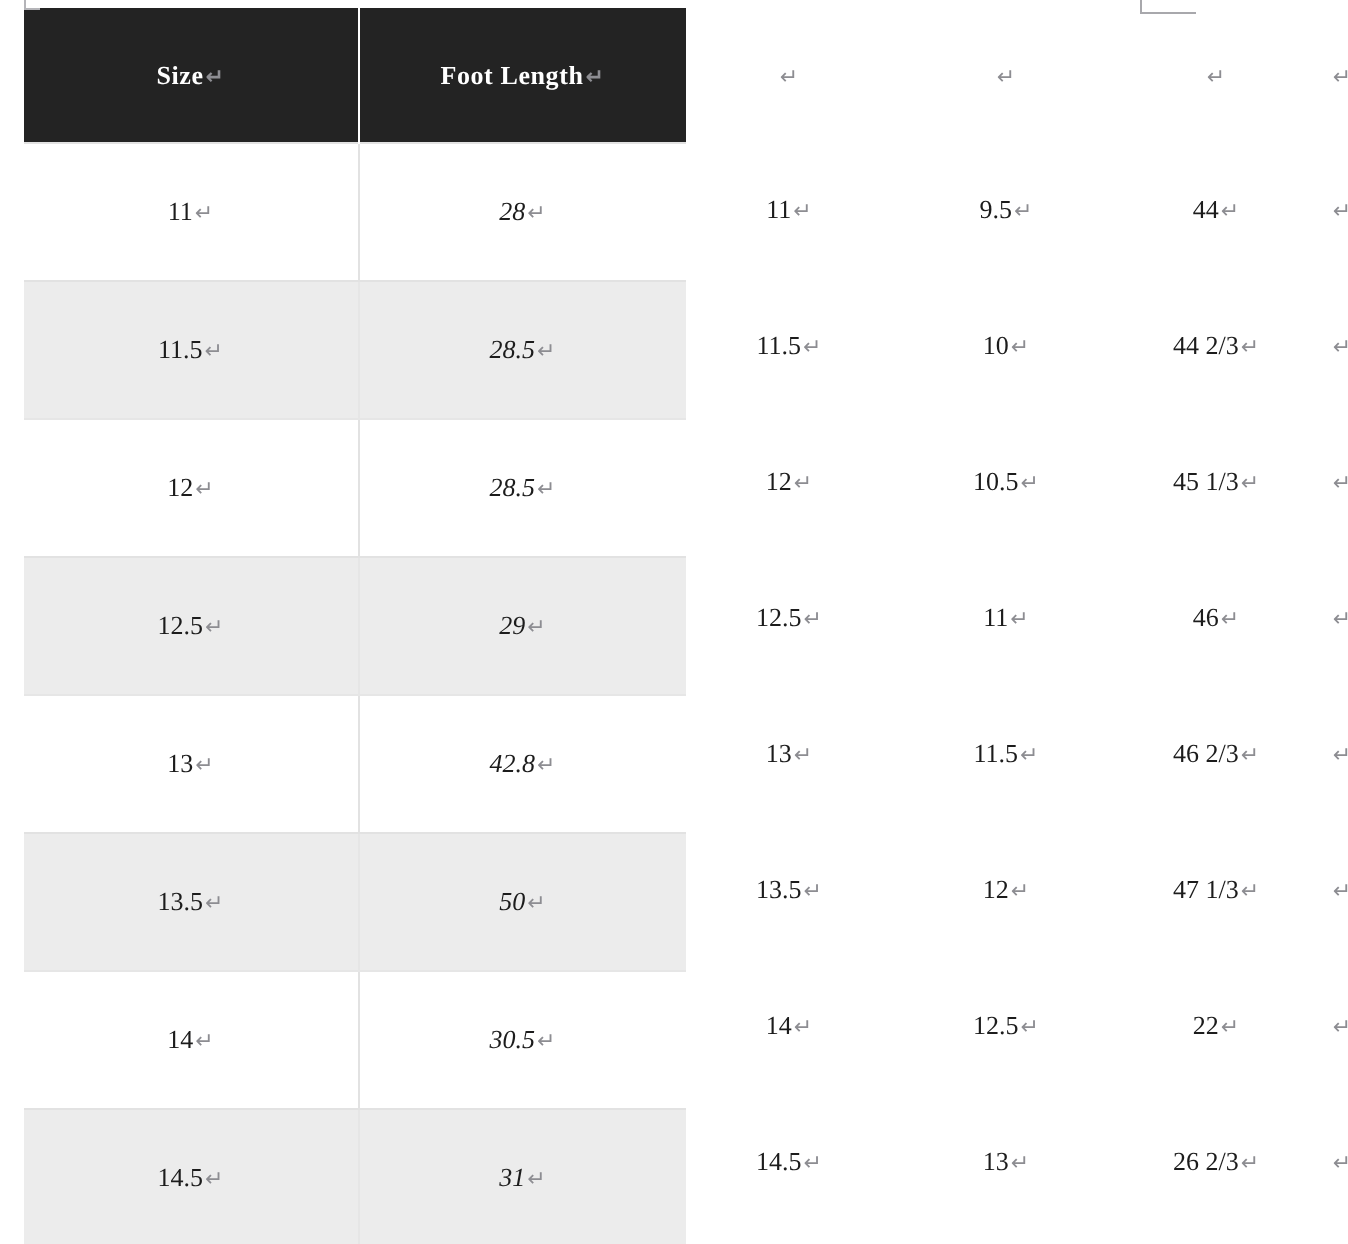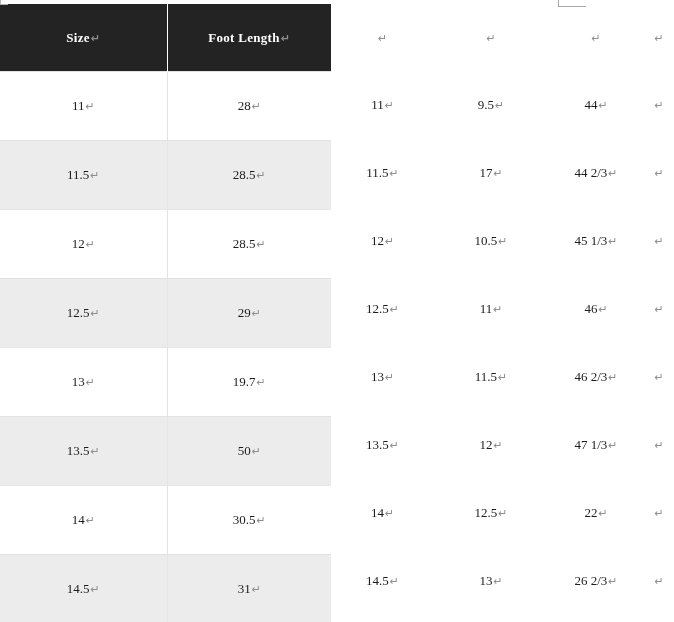--- a/index.html
+++ b/index.html
@@ -33,21 +33,21 @@
     width: 7px;
     height: 4px;
     border-left: 1px solid #b4b4b8;
     border-bottom: 1px solid #b4b4b8;
     z-index: 5;
   }
 
   
   #doc {
     position: absolute;
-    left: 0;
+    left: 12px;
     top: 0;
     width: 536px;
     height: 622px;
   }
 
   
   #size-table {
     position: absolute;
     left: 0px;
     top: 4px;
@@ -76,21 +76,21 @@
     height: 68px;
     font-size: 13px;
     color: #1c1c1c;
     text-align: center;
     vertical-align: middle;
     border: 1px solid #e2e2e2;
     border-left: none;
     padding: 0;
     background: #ffffff;
   }
-  #size-table tbody td:last-child { border-right: none; }
+  #size-table tbody td:last-child { border-right: none; font-style: italic; }
   #size-table tbody tr.alt td { background: #ececec; border-color: #e6e6e6; }
 
   
   #extra-grid {
     position: absolute;
     left: 331px;
     top: 4px;
     width: 343px;
     border-collapse: collapse;
     table-layout: fixed;
@@ -166,21 +166,21 @@
         <tr>
           <td><span class="val">12</span><span class="cr">↵</span></td>
           <td><span class="val">28.5</span><span class="cr">↵</span></td>
         </tr>
         <tr class="alt">
           <td><span class="val">12.5</span><span class="cr">↵</span></td>
           <td><span class="val">29</span><span class="cr">↵</span></td>
         </tr>
         <tr>
           <td><span class="val">13</span><span class="cr">↵</span></td>
-          <td><span class="val">19.7</span><span class="cr">↵</span></td>
+          <td><span class="val">42.8</span><span class="cr">↵</span></td>
         </tr>
         <tr class="alt">
           <td><span class="val">13.5</span><span class="cr">↵</span></td>
           <td><span class="val">50</span><span class="cr">↵</span></td>
         </tr>
         <tr>
           <td><span class="val">14</span><span class="cr">↵</span></td>
           <td><span class="val">30.5</span><span class="cr">↵</span></td>
         </tr>
         <tr class="alt">
@@ -207,21 +207,21 @@
     </thead>
     <tbody id="extra-grid-body">
         <tr>
           <td><span class="val">11</span><span class="cr">↵</span></td>
           <td><span class="val">9.5</span><span class="cr">↵</span></td>
           <td><span class="val">44</span><span class="cr">↵</span></td>
           <td><span class="cr-only">↵</span></td>
         </tr>
         <tr>
           <td><span class="val">11.5</span><span class="cr">↵</span></td>
-          <td><span class="val">17</span><span class="cr">↵</span></td>
+          <td><span class="val">10</span><span class="cr">↵</span></td>
           <td><span class="val">44 2/3</span><span class="cr">↵</span></td>
           <td><span class="cr-only">↵</span></td>
         </tr>
         <tr>
           <td><span class="val">12</span><span class="cr">↵</span></td>
           <td><span class="val">10.5</span><span class="cr">↵</span></td>
           <td><span class="val">45 1/3</span><span class="cr">↵</span></td>
           <td><span class="cr-only">↵</span></td>
         </tr>
         <tr>

